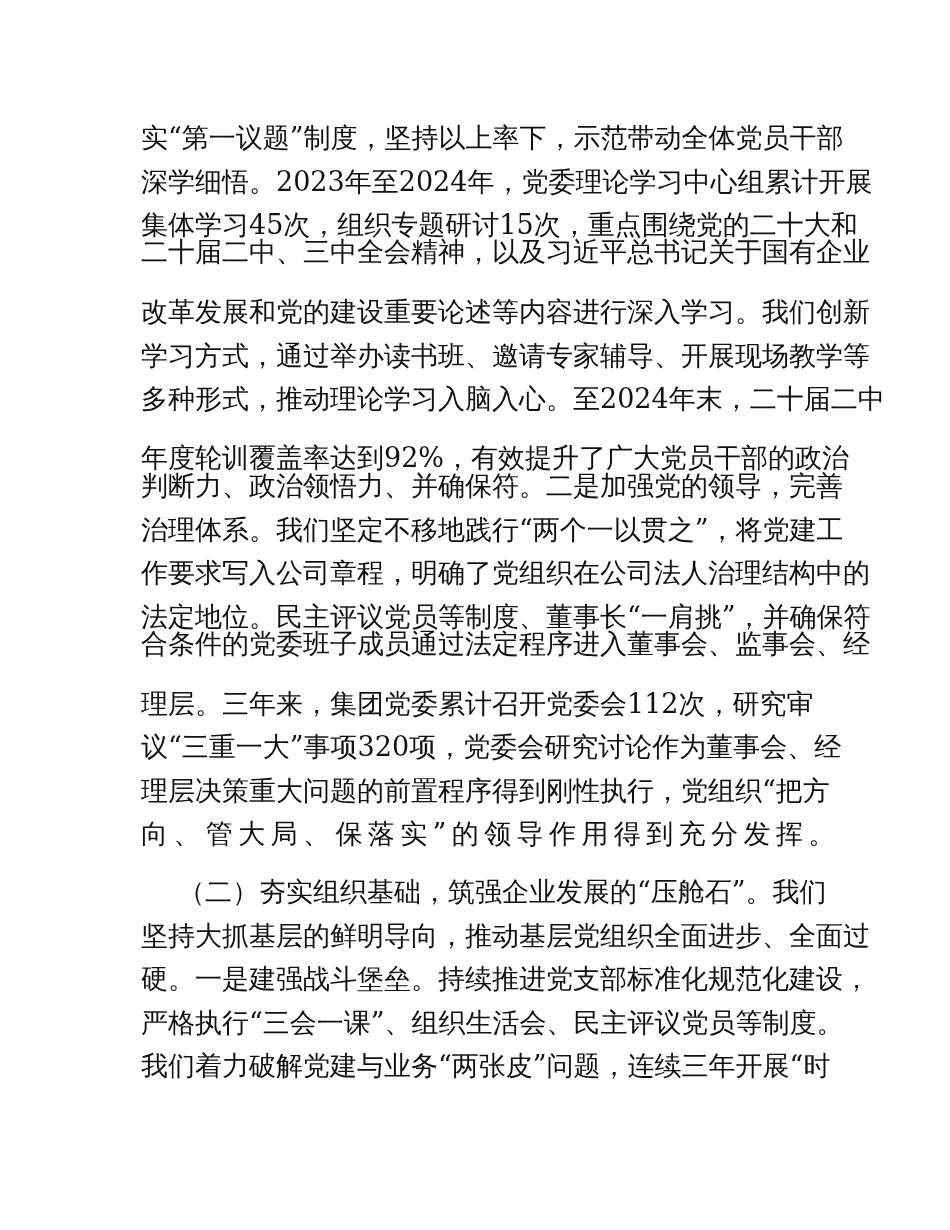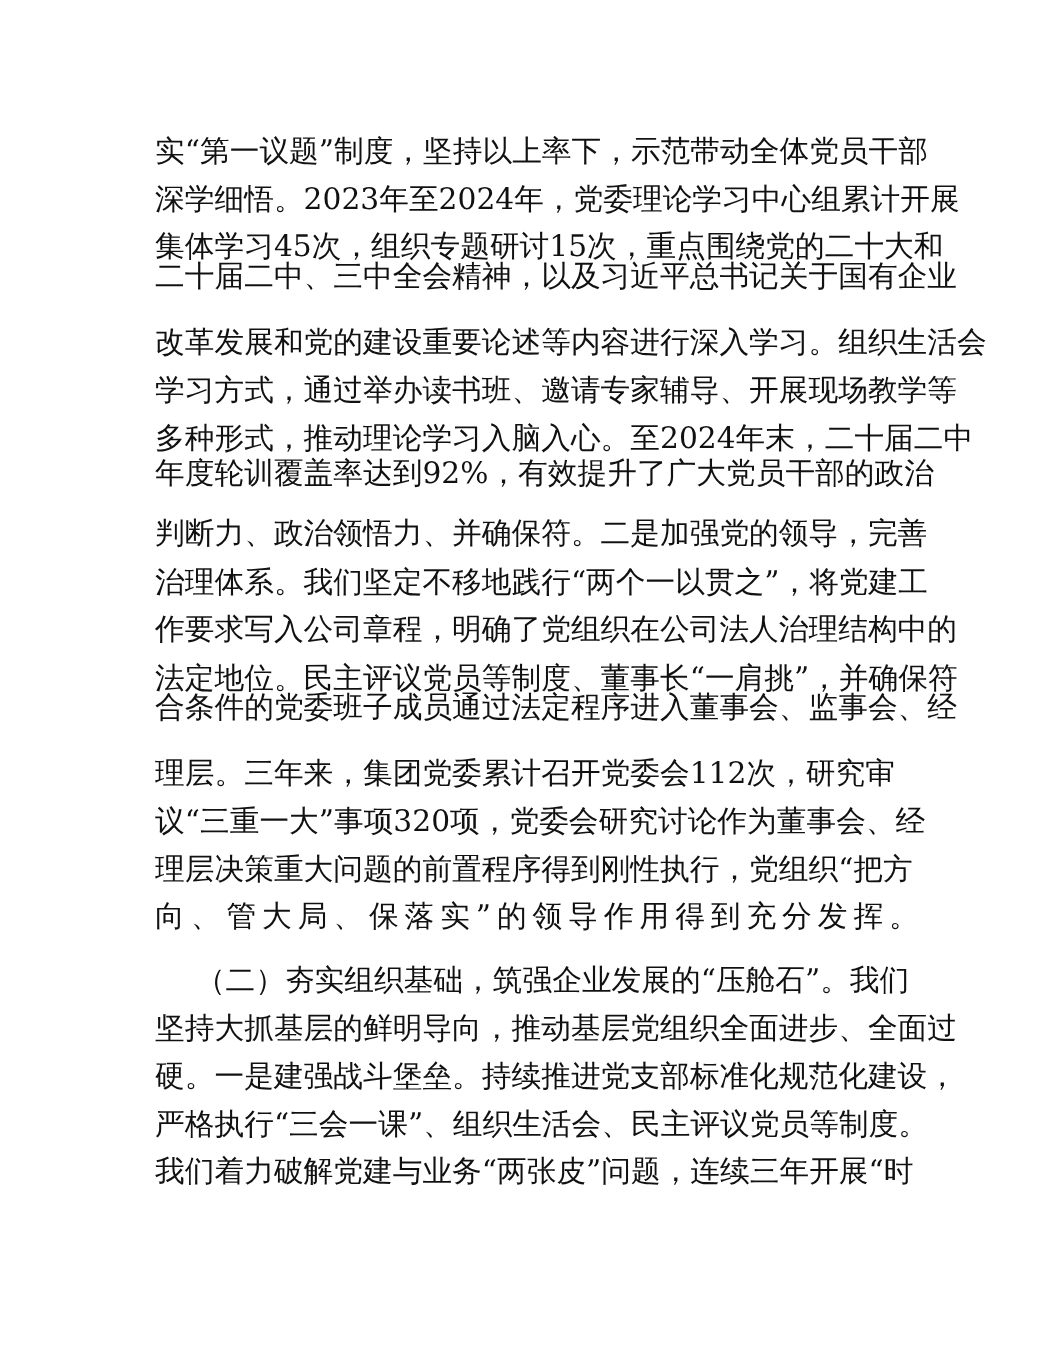--- a/index.html
+++ b/index.html
@@ -46,24 +46,24 @@
   </style>
 </head>
 <body>
 
 <div class="page">
   <div>
     <div class="line" style="top:121px">实“第一议题”制度，坚持以上率下，示范带动全体党员干部</div>
     <div class="line" style="top:164.5px">深学细悟。2023年至2024年，党委理论学习中心组累计开展</div>
     <div class="line" style="top:208px">集体学习45次，组织专题研讨15次，重点围绕党的二十大和</div>
     <div class="line" style="top:235px">二十届二中、三中全会精神，以及习近平总书记关于国有企业</div>
-    <div class="line" style="top:295px">改革发展和党的建设重要论述等内容进行深入学习。组织生活会</div>
+    <div class="line" style="top:295px">改革发展和党的建设重要论述等内容进行深入学习。我们创新</div>
     <div class="line" style="top:338.5px">学习方式，通过举办读书班、邀请专家辅导、开展现场教学等</div>
     <div class="line" style="top:382px">多种形式，推动理论学习入脑入心。至2024年末，二十届二中</div>
-    <div class="line" style="top:414px">年度轮训覆盖率达到92%，有效提升了广大党员干部的政治</div>
+    <div class="line" style="top:441px">年度轮训覆盖率达到92%，有效提升了广大党员干部的政治</div>
     <div class="line" style="top:469px">判断力、政治领悟力、并确保符。二是加强党的领导，完善</div>
     <div class="line" style="top:512.5px">治理体系。我们坚定不移地践行“两个一以贯之”，将党建工</div>
     <div class="line" style="top:556px">作要求写入公司章程，明确了党组织在公司法人治理结构中的</div>
     <div class="line" style="top:599.5px">法定地位。民主评议党员等制度、董事长“一肩挑”，并确保符</div>
     <div class="line" style="top:627px">合条件的党委班子成员通过法定程序进入董事会、监事会、经</div>
     <div class="line" style="top:686.5px">理层。三年来，集团党委累计召开党委会112次，研究审</div>
     <div class="line" style="top:730px">议“三重一大”事项320项，党委会研究讨论作为董事会、经</div>
     <div class="line" style="top:773.5px">理层决策重大问题的前置程序得到刚性执行，党组织“把方</div>
     <div class="line last" style="top:817px">向、管大局、保落实”的领导作用得到充分发挥。</div>
   </div>

